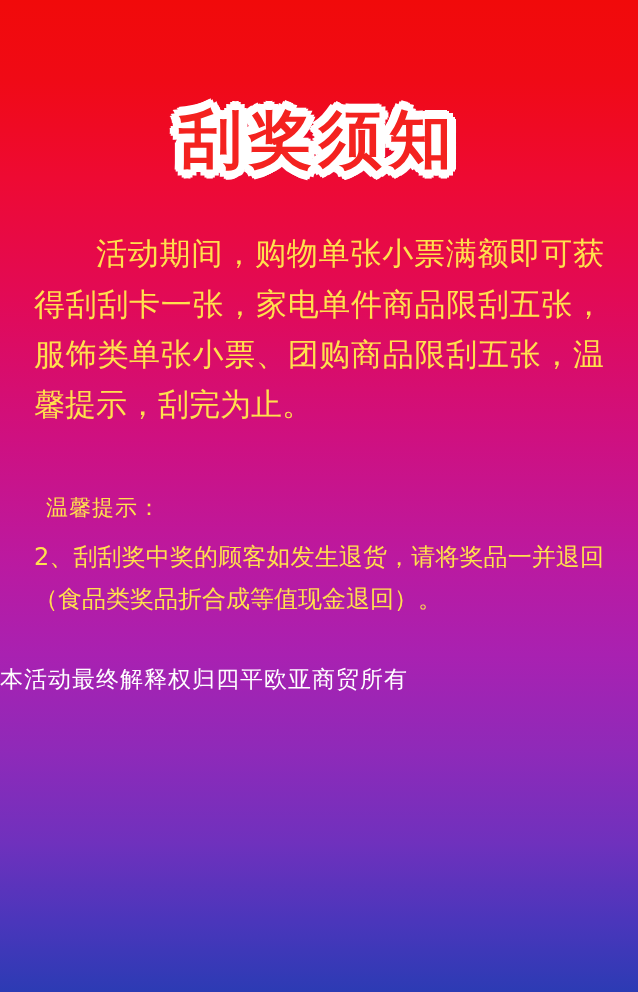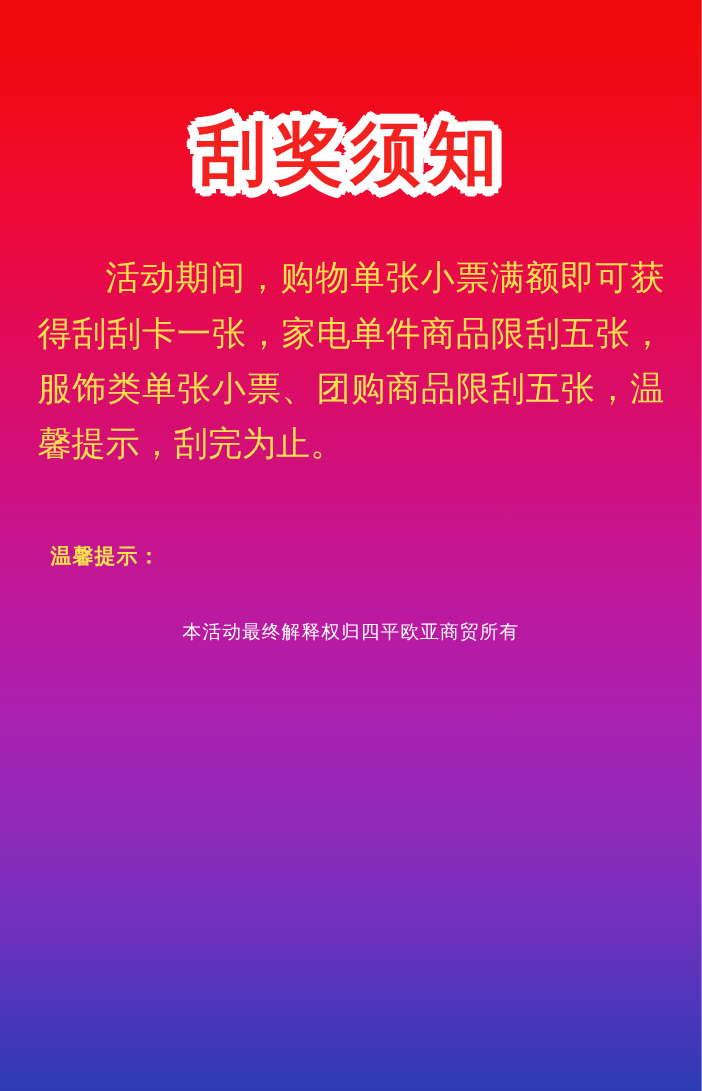--- a/index.html
+++ b/index.html
@@ -68,55 +68,55 @@
     text-align: justify;
     text-justify: inter-ideograph;
     text-indent: 2em;
     font-weight: 500;
   }
 
   
   .tips-head {
     margin: 64px 0 0 46px;
     color: #ffe14d;
-    font-size: 19px;
-    font-weight: bold;
+    font-size: 22px;
+    font-weight: normal;
     letter-spacing: 1px;
   }
   .tips-list {
     margin: 14px 34px 0 34px;
     color: #ffe14d;
     font-size: 24px;
     line-height: 1.72;
   }
   .tips-item {
     text-align: justify;
     text-justify: inter-ideograph;
   }
 
   
   .footer {
     margin-top: 44px;
-    text-align: center;
     color: #ffffff;
-    font-size: 17px;
+    font-size: 23px;
     letter-spacing: 1px;
   }
 </style>
 </head>
 <body>
 
 <div class="poster">
 
   <div class="title-wrap">
     <span class="title">刮奖须知</span>
   </div>
 
   <p class="body-text">活动期间，购物单张小票满额即可获得刮刮卡一张，家电单件商品限刮五张，服饰类单张小票、团购商品限刮五张，温馨提示，刮完为止。</p>
 
   <div class="tips-head">温馨提示：</div>
 
   <div class="tips-list">
+    <div class="tips-item">2、刮刮奖中奖的顾客如发生退货，请将奖品一并退回（食品类奖品折合成等值现金退回）。</div>
   </div>
 
   <div class="footer">本活动最终解释权归四平欧亚商贸所有</div>
 
 </div>
 
 </body></html>

